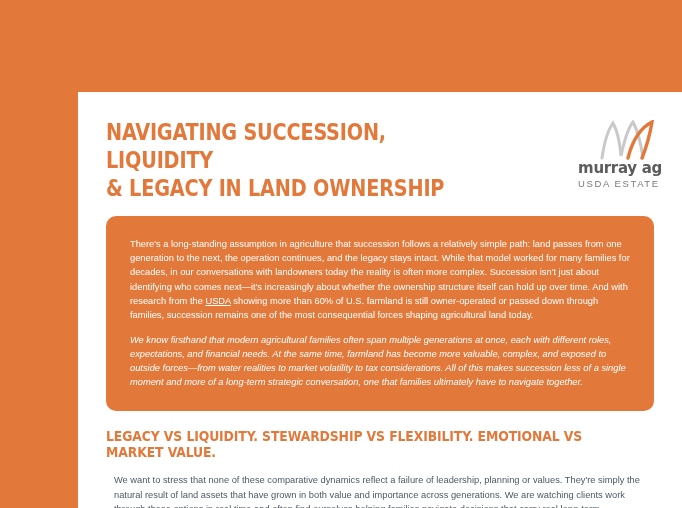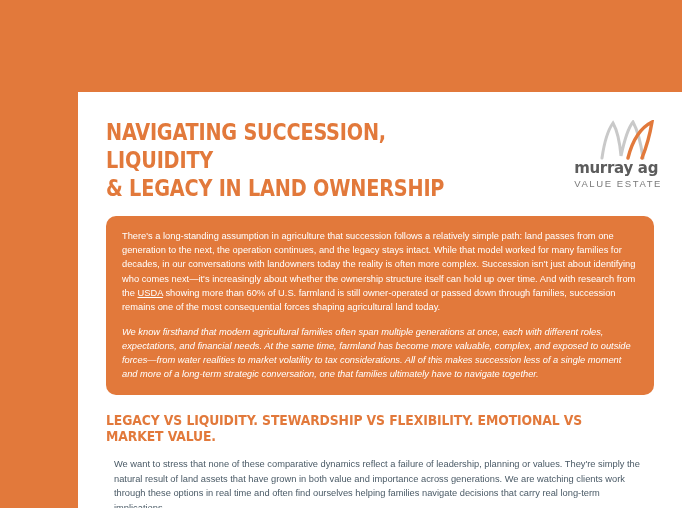--- a/index.html
+++ b/index.html
@@ -77,21 +77,21 @@
   .callout {
     margin: 14px 28px 0 28px;
     background: #E2793B;
     color: #FFFFFF;
     border-radius: 10px;
     padding: 13px 16px 14px 16px;
     font-size: 9.3px;
     line-height: 1.52;
   }
   .callout p {
-    margin: 0;
+    margin: 8px;
   }
   .callout p + p {
     margin-top: 11px;
     font-style: italic;
   }
   .callout a {
     color: #FFFFFF;
     text-decoration: underline;
   }
   .section-head {
@@ -126,21 +126,21 @@
     </div>
 
     <div class="logo">
       <div class="logo-mark">
         <svg width="64" height="40" viewBox="0 0 64 40" aria-hidden="true">
           <path d="M4 38 C6 24, 10 10, 15 3 C20 12, 22 24, 23 36 C26 22, 30 8, 35 2 C40 11, 43 24, 45 38" fill="none" stroke="#C9C9C9" stroke-width="3" stroke-linecap="round"></path>
           <path d="M30 38 C34 22, 42 8, 54 2 C52 14, 48 28, 44 38" fill="none" stroke="#E2793B" stroke-width="3.4" stroke-linecap="round"></path>
         </svg>
       </div>
       <div class="logo-name">murray ag</div>
-      <div class="logo-sub">VALUE ESTATE</div>
+      <div class="logo-sub">USDA ESTATE</div>
     </div>
   </div>
 
   <div class="callout">
     <p><span>There's a long-standing assumption in agriculture that succession follows a relatively simple path: land passes from one generation to the next, the operation continues, and the legacy stays intact. While that model worked for many families for decades, in our conversations with landowners today the reality is often more complex. Succession isn't just about identifying who comes next—it's increasingly about whether the ownership structure itself can hold up over time. And with research from the </span><a href="#">USDA</a><span> showing more than 60% of U.S. farmland is still owner-operated or passed down through families, succession remains one of the most consequential forces shaping agricultural land today.</span></p>
     <p>We know firsthand that modern agricultural families often span multiple generations at once, each with different roles, expectations, and financial needs. At the same time, farmland has become more valuable, complex, and exposed to outside forces—from water realities to market volatility to tax considerations. All of this makes succession less of a single moment and more of a long-term strategic conversation, one that families ultimately have to navigate together.</p>
   </div>
 
   <div class="section-head">LEGACY VS LIQUIDITY. STEWARDSHIP VS FLEXIBILITY. EMOTIONAL VS MARKET VALUE.</div>
 

